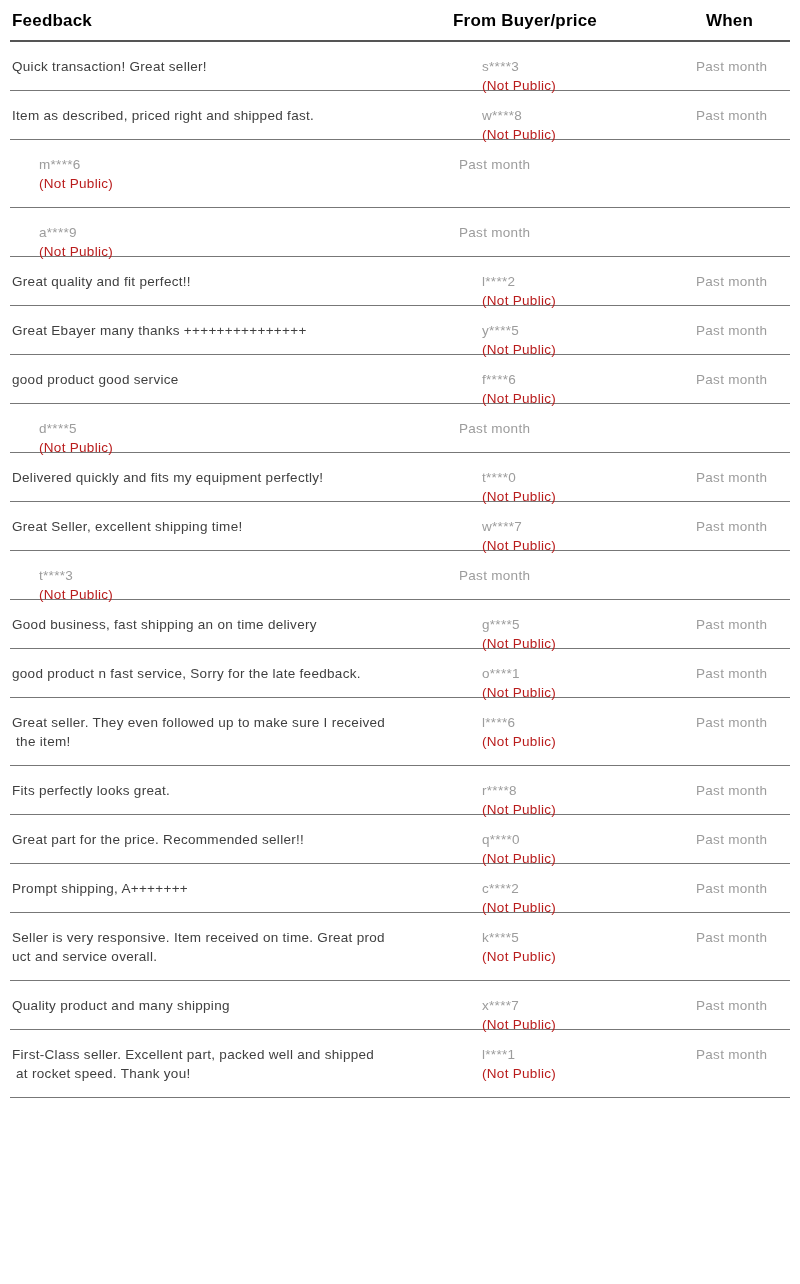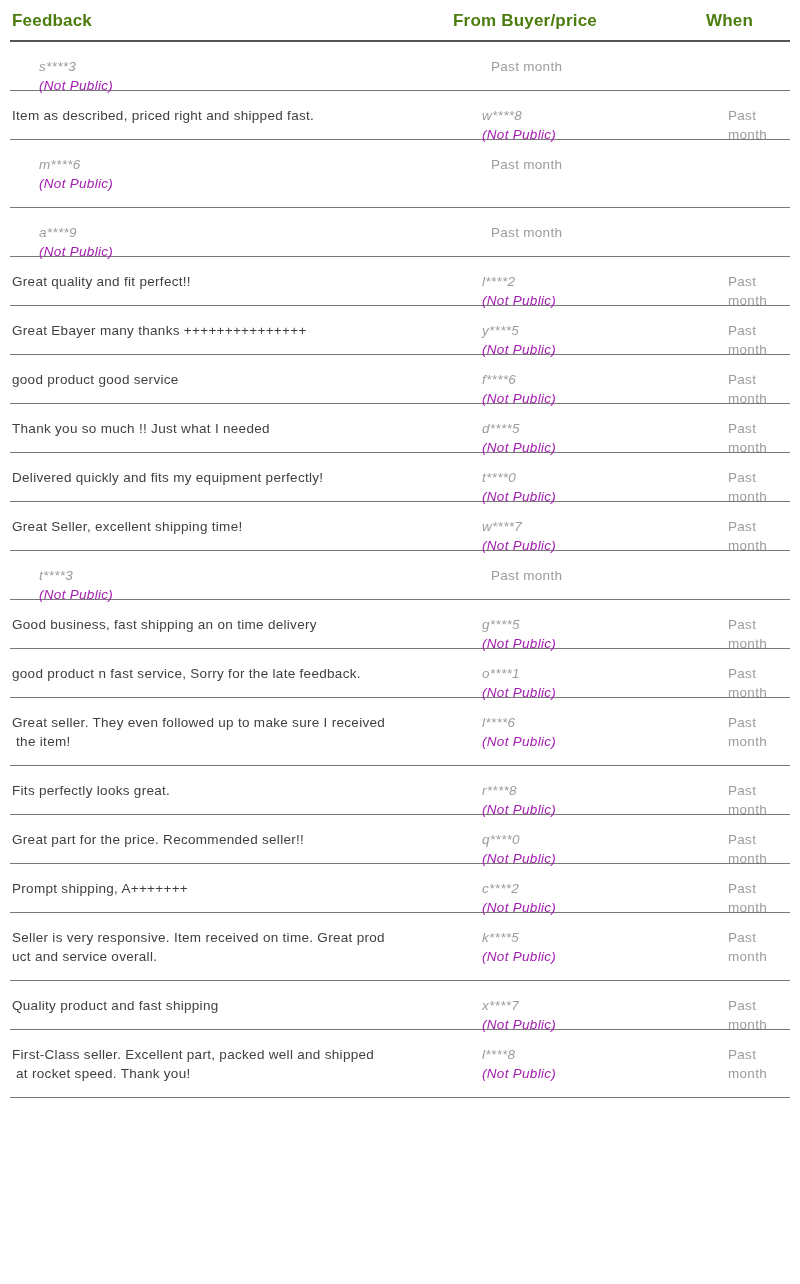--- a/index.html
+++ b/index.html
@@ -22,21 +22,21 @@
     display: grid;
     grid-template-columns: 443px 237px 1fr;
     align-items: end;
     height: 42px;
     border-bottom: 2px solid #555555;
     box-sizing: border-box;
   }
   .hcell {
     font-size: 17px;
     font-weight: bold;
-    color: #4d7c0f;
+    color: #000000;
     letter-spacing: 0.2px;
     padding-bottom: 9px;
   }
   .hcell-feedback { padding-left: 2px; }
   .hcell-buyer   { padding-left: 0px; }
   .hcell-when    { padding-left: 16px; }
 
   .trow {
     display: grid;
     grid-template-columns: 443px 237px 1fr;
@@ -51,54 +51,57 @@
   .cell { position: relative; }
 
   .feedback-text {
     padding: 15px 0 0 2px;
     font-size: 13.5px;
     line-height: 19px;
     color: #3f3f3f;
     letter-spacing: 0.3px;
     white-space: pre-wrap;
   }
-  .buyer-cell { padding: 15px 0 0 29px; font-style: italic; }
+  .buyer-cell { padding: 15px 0 0 29px; }
   .buyer-id {
     display: block;
     font-size: 13.5px;
     line-height: 19px;
     color: #9c9c9c;
     letter-spacing: 0.3px;
   }
   .privacy-label {
     display: block;
     font-size: 13.5px;
     line-height: 19px;
-    color: #a21caf;
-    letter-spacing: 0.3px;
-  }
-  .when-cell { padding: 15px 0 0 6px; margin-left: 32px; }
+    color: #b91c1c;
+    letter-spacing: 0.3px;
+  }
+  .when-cell { padding: 15px 0 0 6px; }
   .when-label {
     font-size: 13.5px;
     line-height: 19px;
     color: #9c9c9c;
     letter-spacing: 0.3px;
   }
 </style>
 </head>
 <body>
 
 <div class="feedback-table">
   <div class="table-header">
     <div class="hcell hcell-feedback">Feedback</div>
     <div class="hcell hcell-buyer">From Buyer/price</div>
     <div class="hcell hcell-when">When</div>
   </div>
   <div id="rows-container">
       <div class="trow">
+        <div class="cell">
+          <div class="feedback-text">Quick transaction! Great seller!</div>
+        </div>
         <div class="cell buyer-cell">
           <span class="buyer-id">s****3</span>
           <span class="privacy-label">(Not Public)</span>
         </div>
         <div class="cell when-cell"><span class="when-label">Past month</span></div>
       </div>
       <div class="trow">
         <div class="cell">
           <div class="feedback-text">Item as described, priced right and shipped fast.</div>
         </div>
@@ -146,23 +149,20 @@
         <div class="cell">
           <div class="feedback-text">good product good service</div>
         </div>
         <div class="cell buyer-cell">
           <span class="buyer-id">f****6</span>
           <span class="privacy-label">(Not Public)</span>
         </div>
         <div class="cell when-cell"><span class="when-label">Past month</span></div>
       </div>
       <div class="trow">
-        <div class="cell">
-          <div class="feedback-text">Thank you so much !! Just what I needed</div>
-        </div>
         <div class="cell buyer-cell">
           <span class="buyer-id">d****5</span>
           <span class="privacy-label">(Not Public)</span>
         </div>
         <div class="cell when-cell"><span class="when-label">Past month</span></div>
       </div>
       <div class="trow">
         <div class="cell">
           <div class="feedback-text">Delivered quickly and fits my equipment perfectly!</div>
         </div>
@@ -256,33 +256,33 @@
 uct and service overall.</div>
         </div>
         <div class="cell buyer-cell">
           <span class="buyer-id">k****5</span>
           <span class="privacy-label">(Not Public)</span>
         </div>
         <div class="cell when-cell"><span class="when-label">Past month</span></div>
       </div>
       <div class="trow">
         <div class="cell">
-          <div class="feedback-text">Quality product and fast shipping</div>
+          <div class="feedback-text">Quality product and many shipping</div>
         </div>
         <div class="cell buyer-cell">
           <span class="buyer-id">x****7</span>
           <span class="privacy-label">(Not Public)</span>
         </div>
         <div class="cell when-cell"><span class="when-label">Past month</span></div>
       </div>
       <div class="trow tall">
         <div class="cell">
           <div class="feedback-text">First-Class seller. Excellent part, packed well and shipped
  at rocket speed. Thank you!</div>
         </div>
         <div class="cell buyer-cell">
-          <span class="buyer-id">l****8</span>
+          <span class="buyer-id">l****1</span>
           <span class="privacy-label">(Not Public)</span>
         </div>
         <div class="cell when-cell"><span class="when-label">Past month</span></div>
       </div>
     </div>
 </div>
 
 </body></html>

